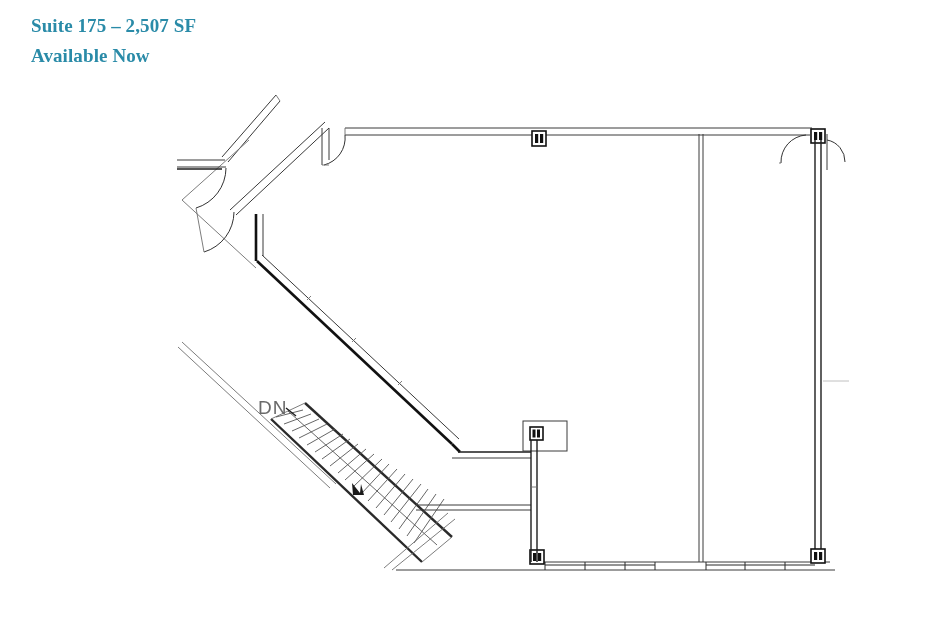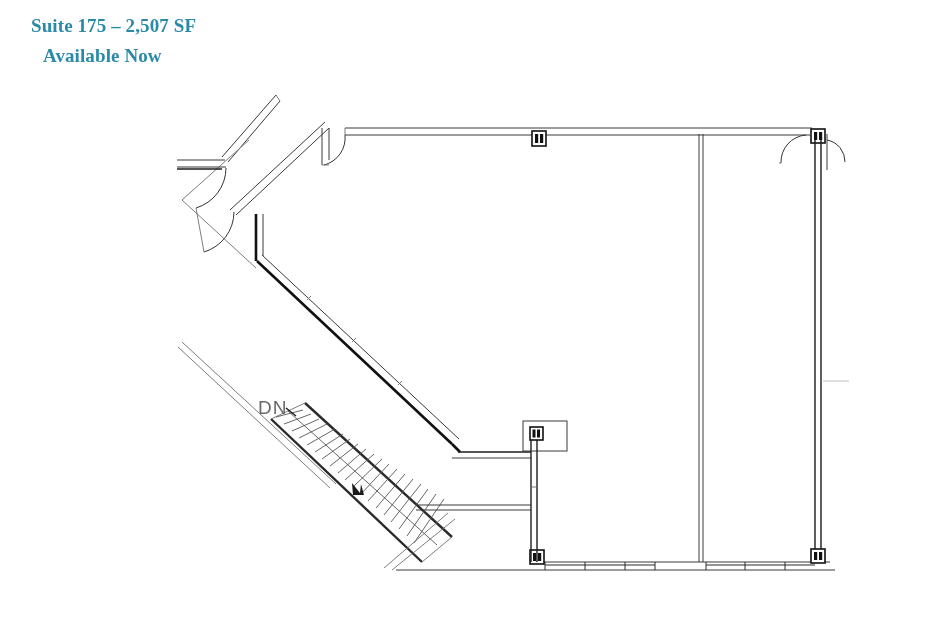--- a/index.html
+++ b/index.html
@@ -30,21 +30,20 @@
   .header-line {
     font-size: 19px;
     font-weight: bold;
     letter-spacing: 0.1px;
     color: #2a8ba8;
     margin: 0 0 11px 0;
     white-space: nowrap;
   }
   .header-line.second {
     margin-bottom: 0;
-    margin-left: 12px;
   }
   #plan-wrap {
     position: absolute;
     left: 0;
     top: 0;
     width: 822px;
     height: 634px;
   }
   svg.plan {
     display: block;

